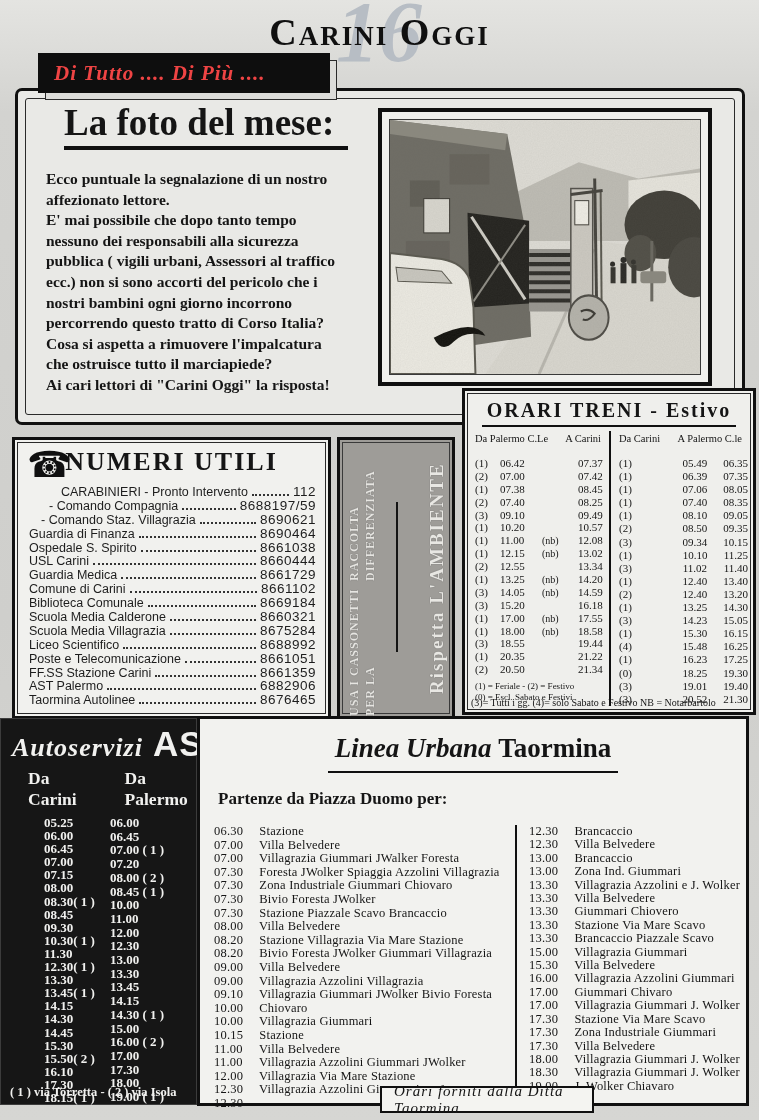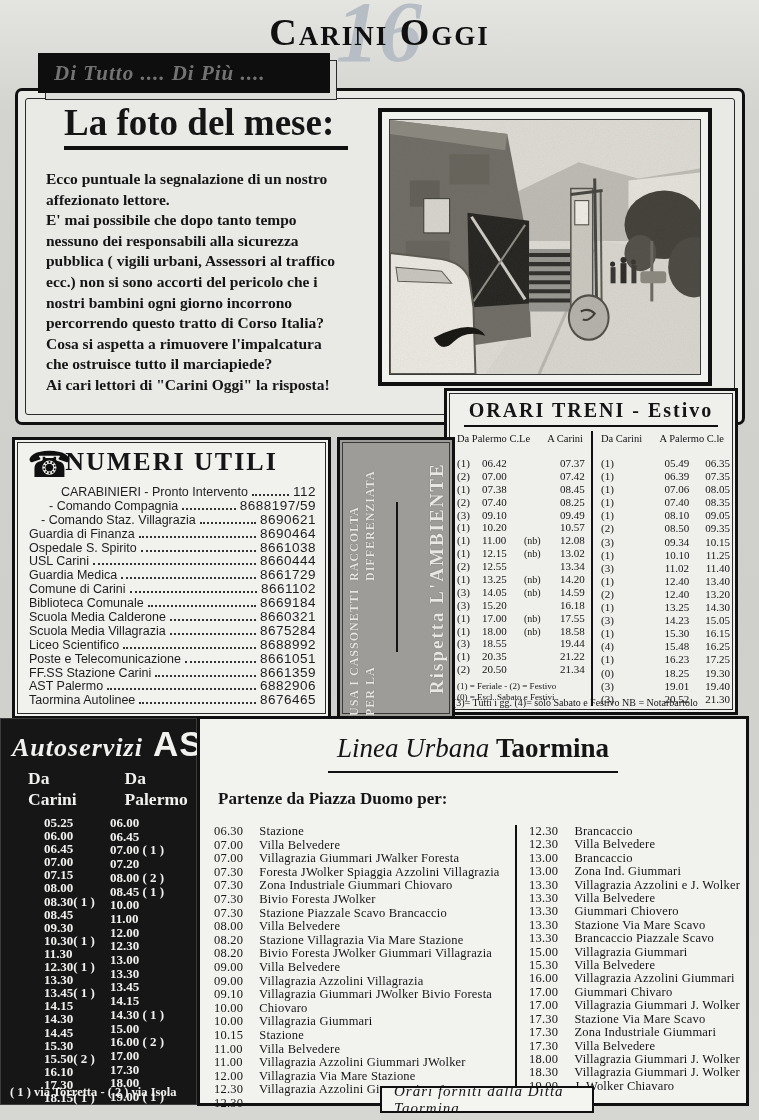--- a/index.html
+++ b/index.html
@@ -10,37 +10,37 @@
   
   .issue-num{position:absolute;left:336px;top:-18px;font-size:86px;font-style:italic;font-weight:bold;
              color:#b7bdc4;z-index:1;font-family:"Liberation Serif",serif;}
   .masthead{position:absolute;left:0;right:0;top:10px;text-align:center;z-index:2;
             font-variant:small-caps;font-weight:bold;font-size:38px;letter-spacing:2px;color:#101010;}
 
   
   .banner{position:absolute;left:38px;top:53px;width:292px;height:40px;background:#0e0e0e;z-index:3;
           display:flex;align-items:center;padding-left:16px;box-sizing:border-box;
           box-shadow:7px 7px 0 -1px #dcdcd9,7px 7px 0 0 #2a2a2a;}
-  .banner span{color:#737373;font-style:italic;font-weight:bold;font-size:21px;letter-spacing:1px;}
+  .banner span{color:#ef4444;font-style:italic;font-weight:bold;font-size:21px;letter-spacing:1px;}
 
   
   .bigbox{position:absolute;left:15px;top:88px;width:730px;height:337px;background:#e9e9e6;
           border:3px solid #101010;border-radius:7px;box-sizing:border-box;z-index:2;}
   .inner-line{position:absolute;inset:7px;border:1px solid #2a2a2a;border-radius:3px;pointer-events:none;}
   .foto-title{position:absolute;left:46px;top:10px;font-size:37px;font-weight:bold;
               border-bottom:4px solid #101010;padding-bottom:2px;padding-right:14px;}
   .foto-text{position:absolute;left:28px;top:78px;width:340px;}
   .foto-text div{font-weight:bold;font-size:15.5px;line-height:20.6px;white-space:nowrap;}
   .photo-frame{position:absolute;left:360px;top:17px;width:334px;height:278px;border:4px solid #101010;
                background:#f1f1ee;box-sizing:border-box;padding:7px;}
   .photo-frame .photo-inner{width:100%;height:100%;border:1px solid #3a3a3a;box-sizing:border-box;overflow:hidden;}
   .photo-inner svg{display:block;width:100%;height:100%;}
 
   
-  .train-box{position:absolute;left:444px;top:388px;width:294px;height:327px;background:#efefec;
+  .train-box{position:absolute;left:462px;top:388px;width:294px;height:327px;background:#efefec;
              border:3px solid #101010;box-sizing:border-box;z-index:2;}
   .train-box .inner-line{inset:2px;border-radius:0;}
   .tt-title{margin-top:8px;text-align:center;font-size:20px;font-weight:bold;letter-spacing:2px;}
   .tt-rule{width:88%;height:2px;background:#101010;margin:3px auto 4px auto;}
   .tt-body{display:flex;padding:0 3px;}
   .tt-col{width:50%;box-sizing:border-box;padding:2px 2px 0 7px;}
   .tt-col.right{border-left:2px solid #101010;padding-left:8px;}
   .tt-head{display:flex;justify-content:space-between;font-size:10.5px;padding-right:6px;margin-bottom:13px;}
   .tt-row{display:flex;font-size:11px;height:12.9px;align-items:baseline;white-space:nowrap;}
   .tt-col.right .tt-row{height:13.1px;}
@@ -95,21 +95,21 @@
   .ast-c2{flex:1;padding-left:6px;}
   .ast-time{font-weight:bold;font-size:13px;white-space:nowrap;}
   .ast-c1 .ast-time{line-height:13.1px;}
   .ast-c2 .ast-time{line-height:13.7px;}
   .ast-foot{position:absolute;left:10px;bottom:5px;font-weight:bold;font-size:12.5px;white-space:nowrap;}
 
   
   .taormina-box{position:absolute;left:197px;top:716px;width:552px;height:390px;background:#f2f2ef;
                 border:3px solid #101010;box-sizing:border-box;z-index:2;}
   .lu-title{text-align:center;margin-top:14px;font-size:27px;}
-  .lu-title .it{font-style:italic;font-weight:normal;}
+  .lu-title .it{font-style:italic;font-weight:bold;}
   .lu-title .bd{font-weight:bold;}
   .lu-rule{width:290px;height:2px;background:#101010;margin:7px auto 0 auto;}
   .lu-sub{margin:16px 0 0 18px;font-weight:bold;font-size:17px;}
   .lu-cols{position:absolute;left:14px;right:6px;top:106px;bottom:2px;display:flex;}
   .lu-c1{width:307px;box-sizing:border-box;}
   .lu-c2{flex:1;border-left:2px solid #101010;padding-left:12px;}
   .lu-row{font-size:12.5px;letter-spacing:0.2px;white-space:nowrap;line-height:13.6px;}
   .lu-c2 .lu-row{line-height:13.4px;}
   .lu-time{display:inline-block;width:42px;}
   .credit-box{position:absolute;left:380px;top:1086px;width:214px;height:27px;background:#f4f4f1;

